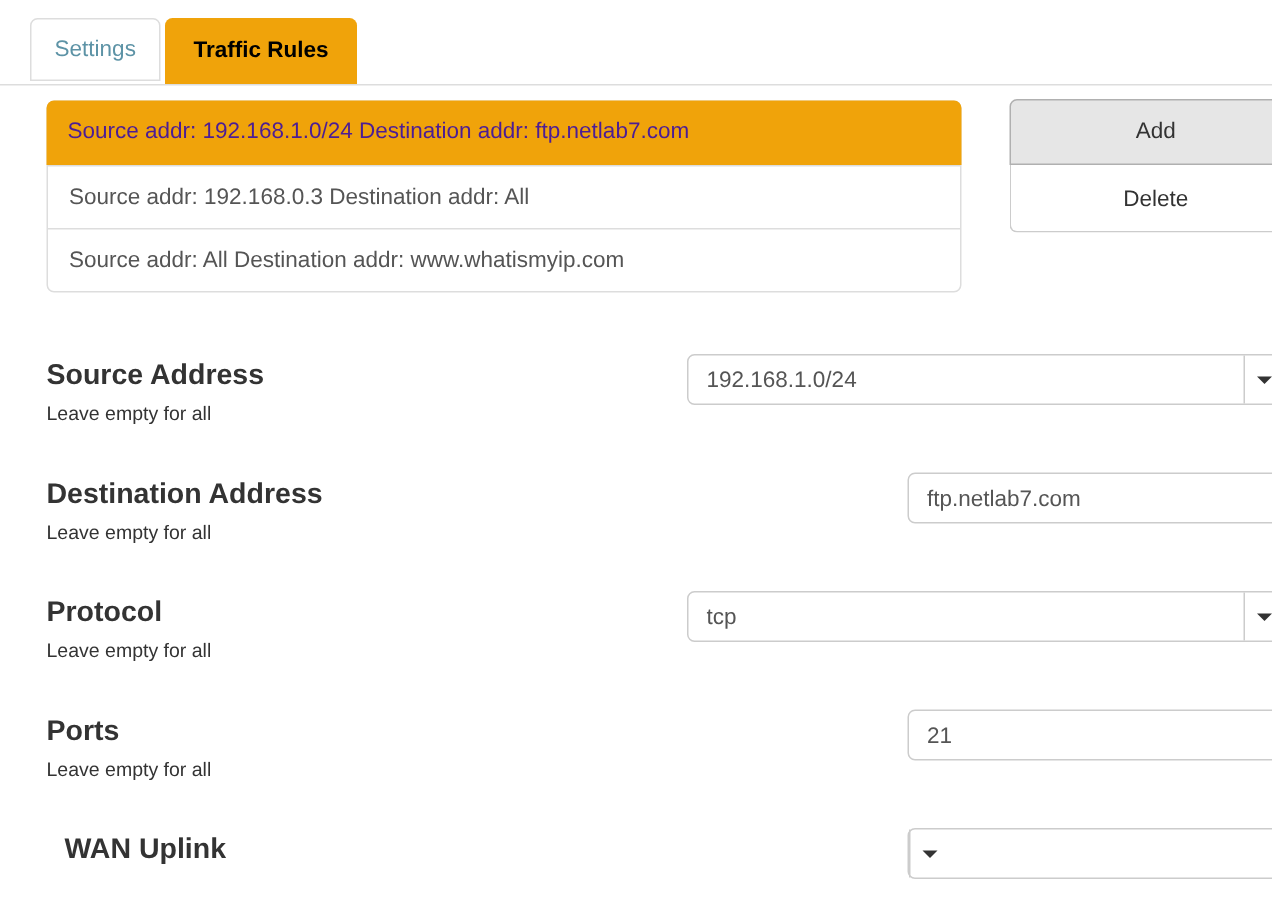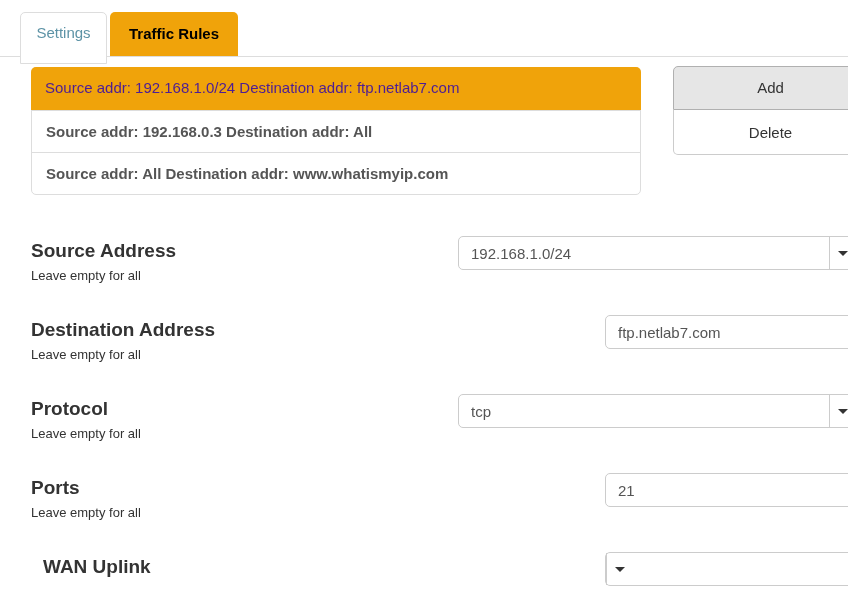--- a/index.html
+++ b/index.html
@@ -6,38 +6,38 @@
   html,body { background:#fff; }
   .screen {
     position:relative; width:848px; height:615px; overflow:hidden;
     background:#fff; font-family:"Liberation Sans", sans-serif; color:#333;
   }
 
   
   .nav-line { position:absolute; left:0; top:56px; width:848px; height:0; border-top:1px solid #ddd; }
   .tab { position:absolute; top:12px; text-align:center; font-size:15px; cursor:pointer; }
   .tab-settings {
-    left:20px; width:87px; height:52px; line-height:40px;
+    left:20px; width:87px; height:42px; line-height:40px;
     background:#fff; border:1px solid #ddd; border-radius:5px 5px 0 0; color:#5d93a6;
   }
   .tab-traffic {
     left:110px; width:128px; height:44px; line-height:44px;
     background:#f0a30a; color:#000000; font-weight:bold; border-radius:5px 5px 0 0;
   }
 
   
   .rule-list {
     position:absolute; left:31px; top:67px; width:610px;
     border:1px solid #ddd; border-radius:5px; background:#fff;
   }
   .rule-item {
     height:42px; line-height:42px; padding-left:14px; font-size:15px; color:#555;
     white-space:nowrap; overflow:hidden; cursor:pointer;
   }
-  .rule-item + .rule-item { border-top:1px solid #ddd;font-weight:bold; }
+  .rule-item + .rule-item { border-top:1px solid #ddd; }
   .rule-item.selected {
     background:#f0a30a; color:#4c1d95; margin:-1px -1px 0 -1px; height:43px;
     border-radius:5px 5px 0 0;
   }
 
   
   .btn-stack { position:absolute; left:673px; top:66px; width:195px; }
   .btn {
     display:block; width:100%; text-align:center; font-size:15px; color:#333;
     font-family:"Liberation Sans", sans-serif; cursor:pointer;

